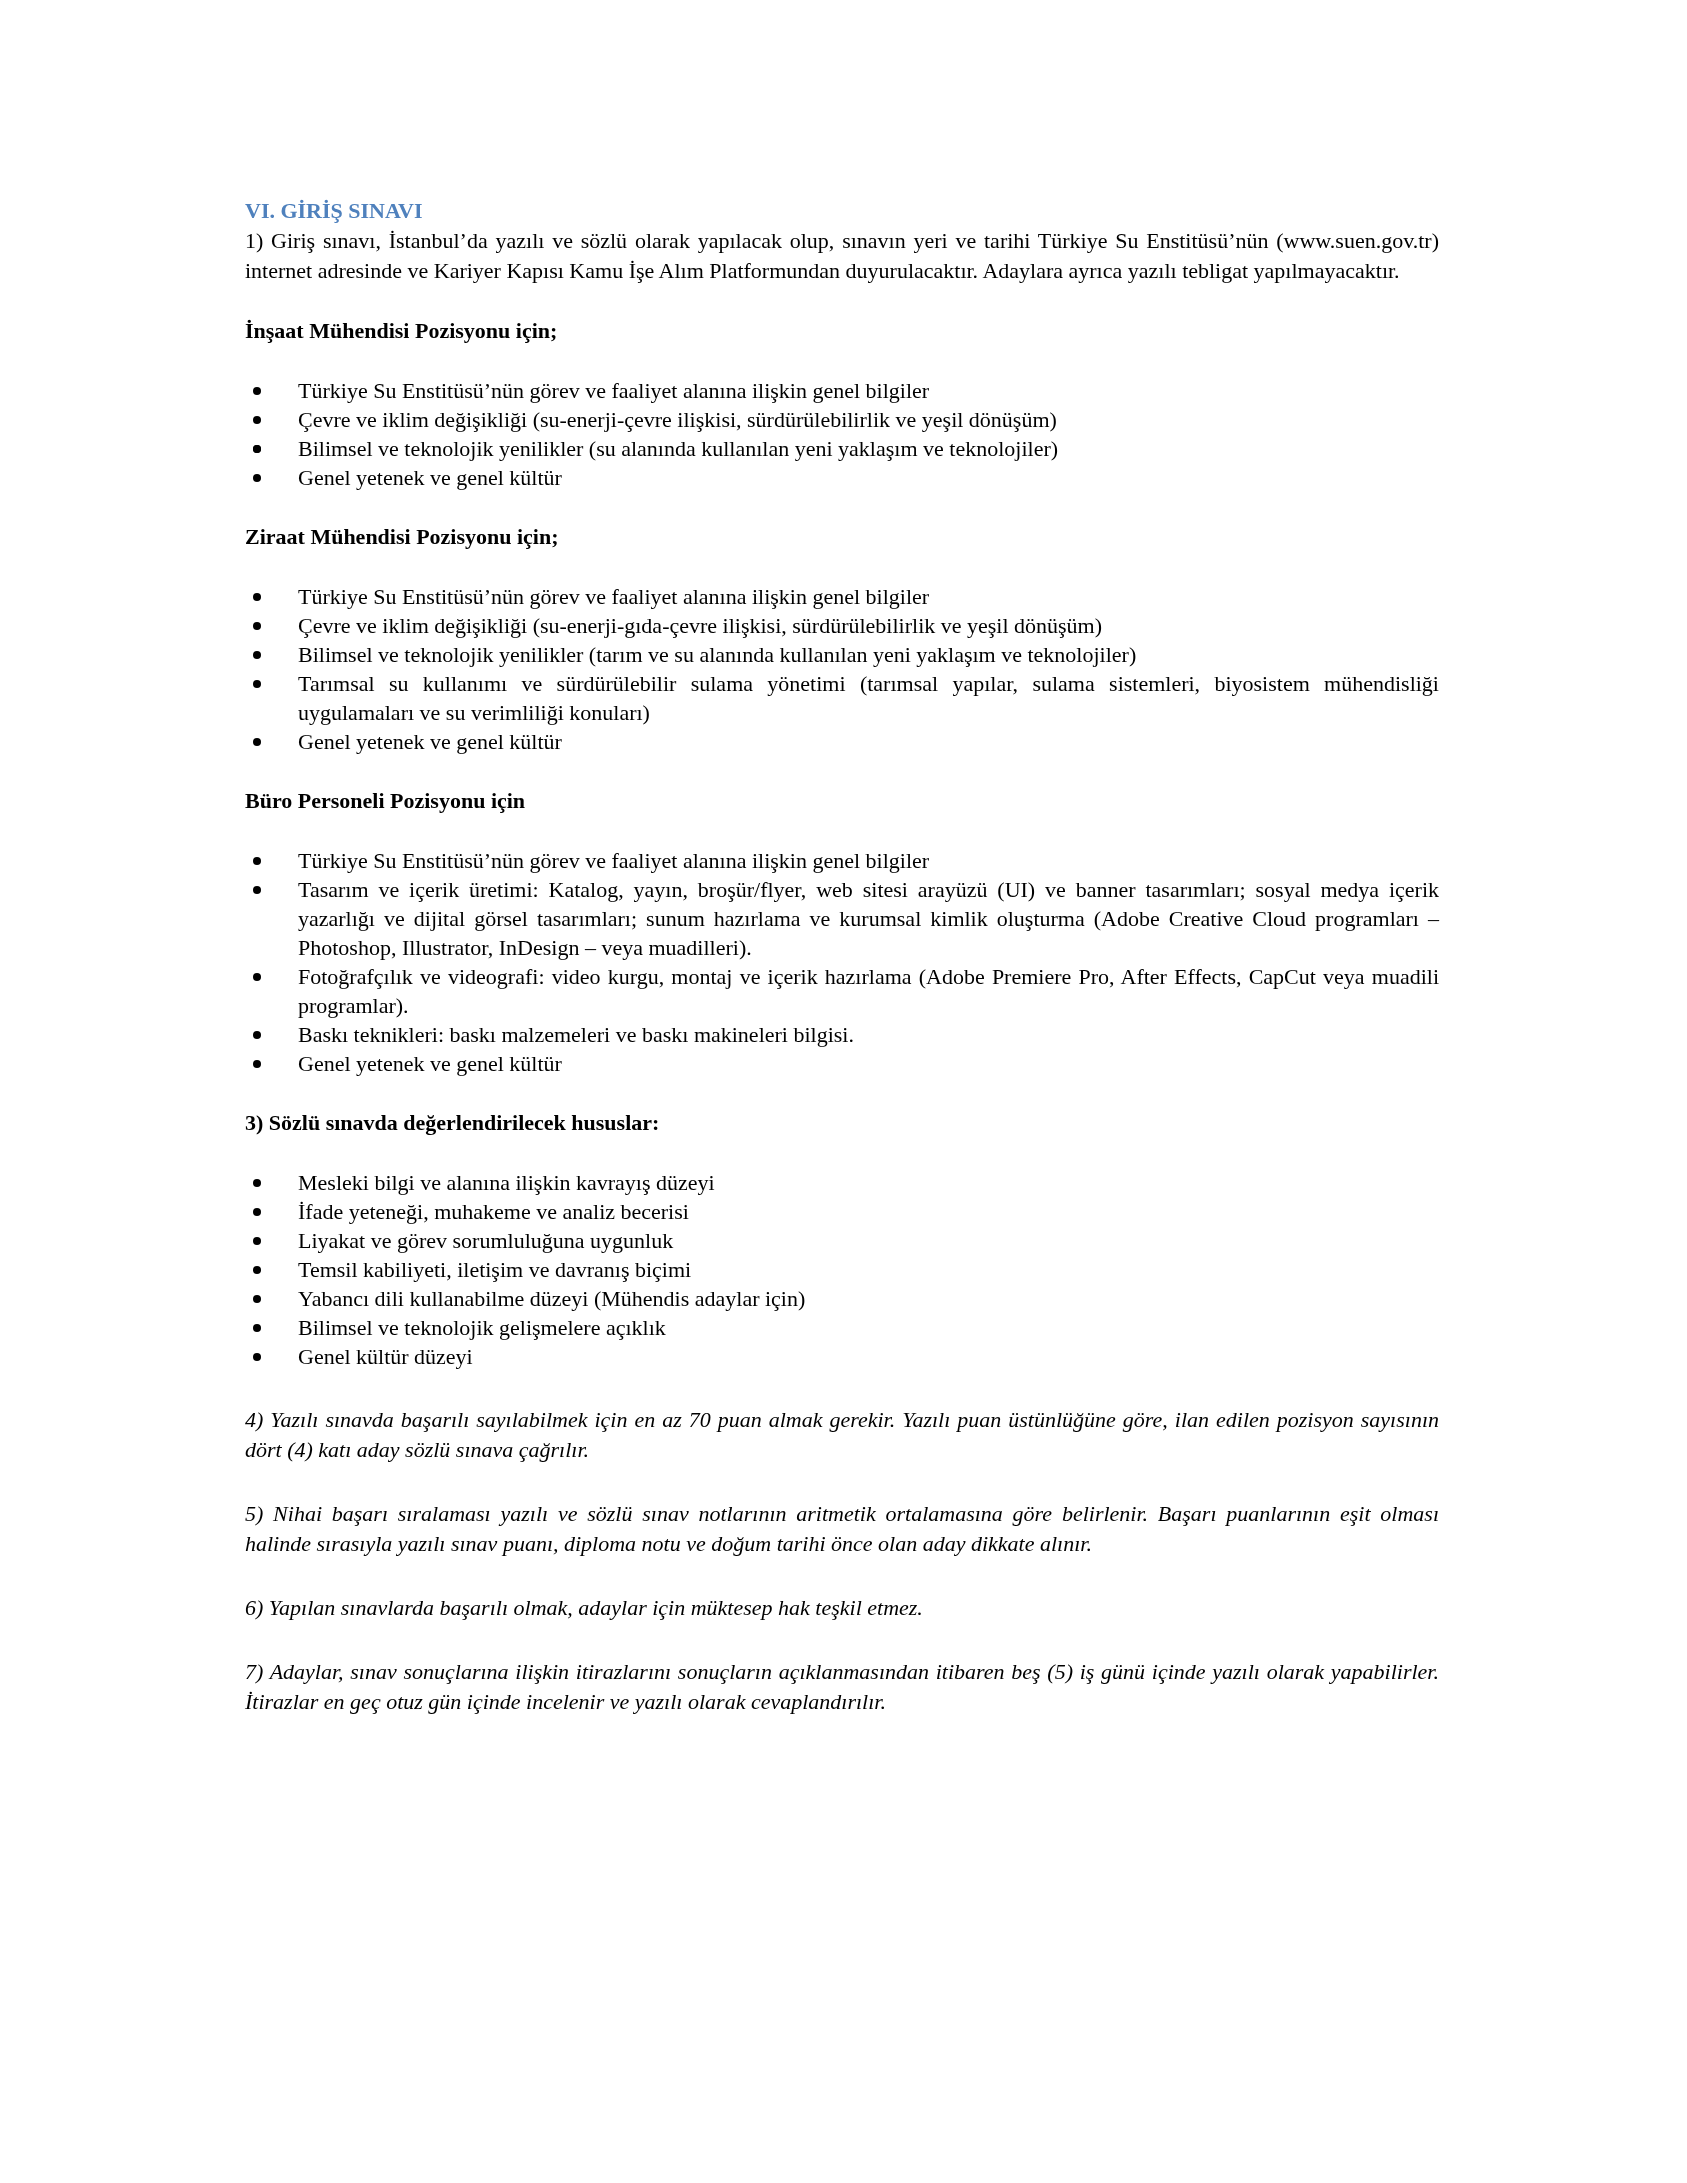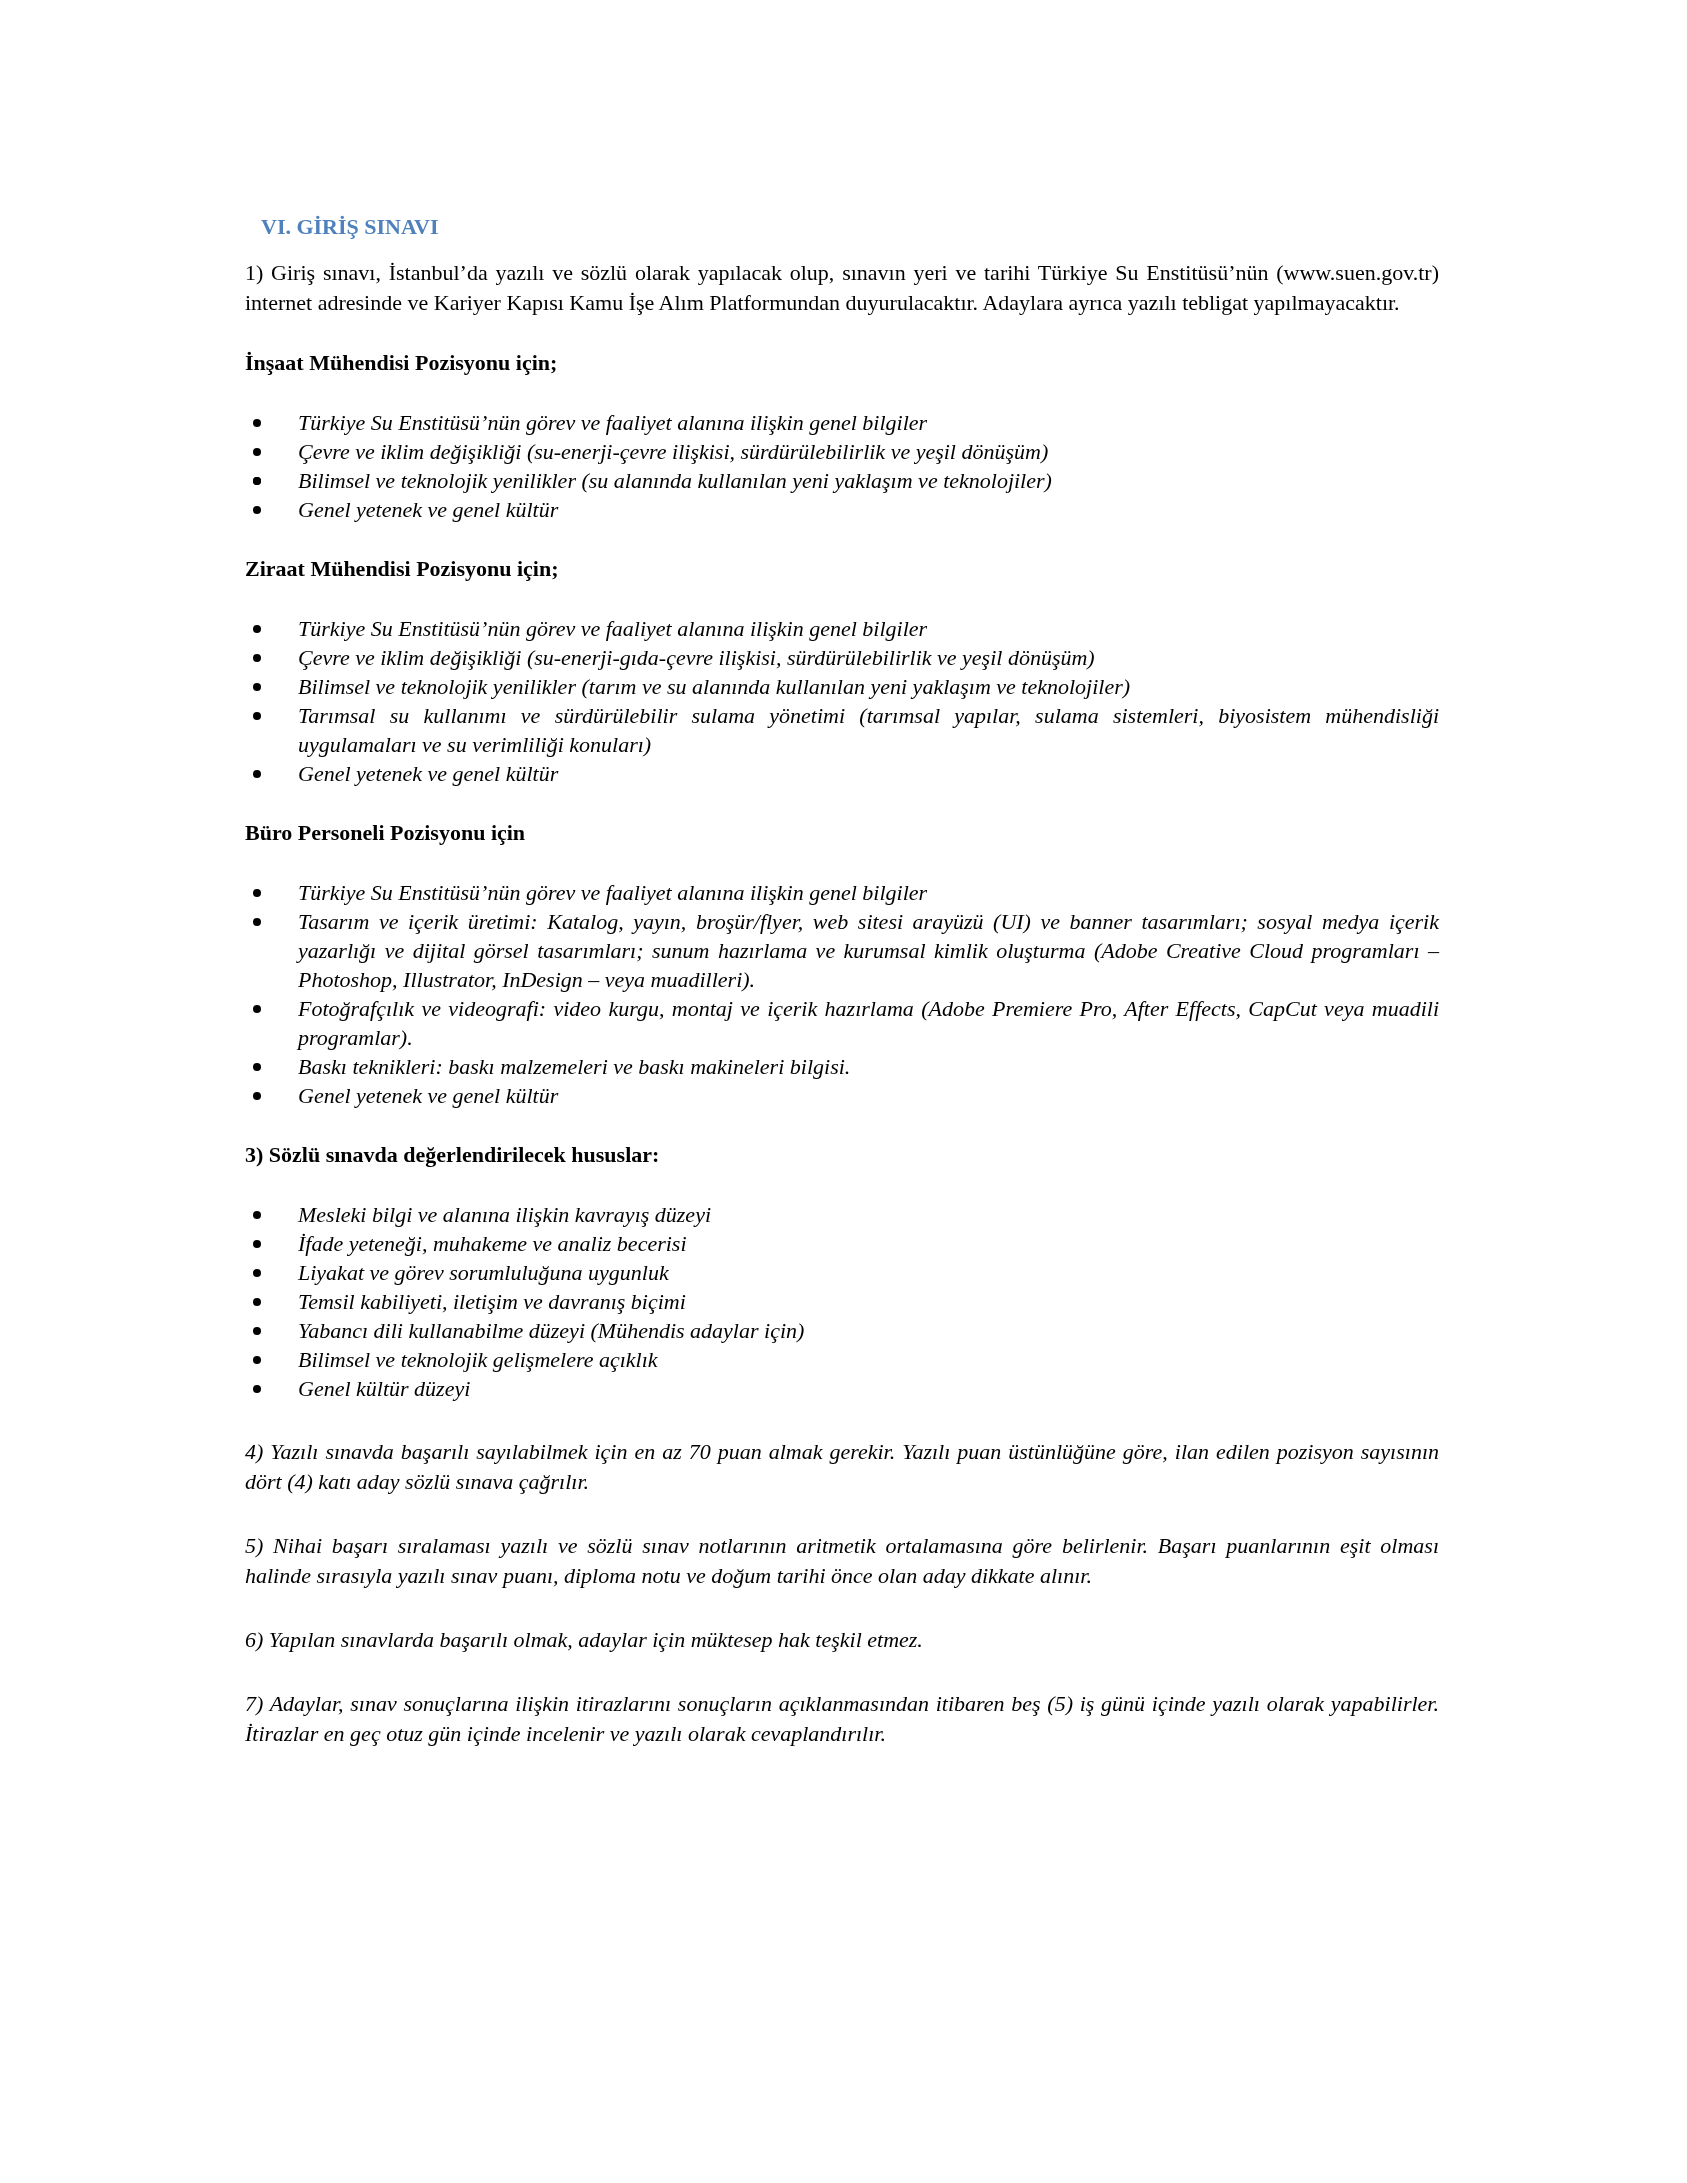--- a/index.html
+++ b/index.html
@@ -10,37 +10,36 @@
     top: 196px;
     width: 1194px;
     font-family: "Liberation Serif", "DejaVu Serif", serif;
     font-size: 22px;
     line-height: 30px;
     color: #000000;
   }
   .section-heading {
     color: #4F81BD;
     font-weight: bold;
-    margin: 16px;
+    margin: 0;
   }
   .para {
     margin: 0;
     text-align: justify;
   }
   .para.gap-before { margin-top: 34px; font-style: italic; }
   .subhead {
     font-weight: bold;
     margin: 0;
   }
   .subhead.gap-before { margin-top: 30px; }
   .bullet-list {
     list-style: none;
     margin: 30px 0 0 0;
     padding: 0;
-    font-style: italic;
   }
   .bullet-list li {
     position: relative;
     padding-left: 53px;
     text-align: justify;
     line-height: 29px;
   }
   .bullet-dot {
     position: absolute;
     left: 8px;

